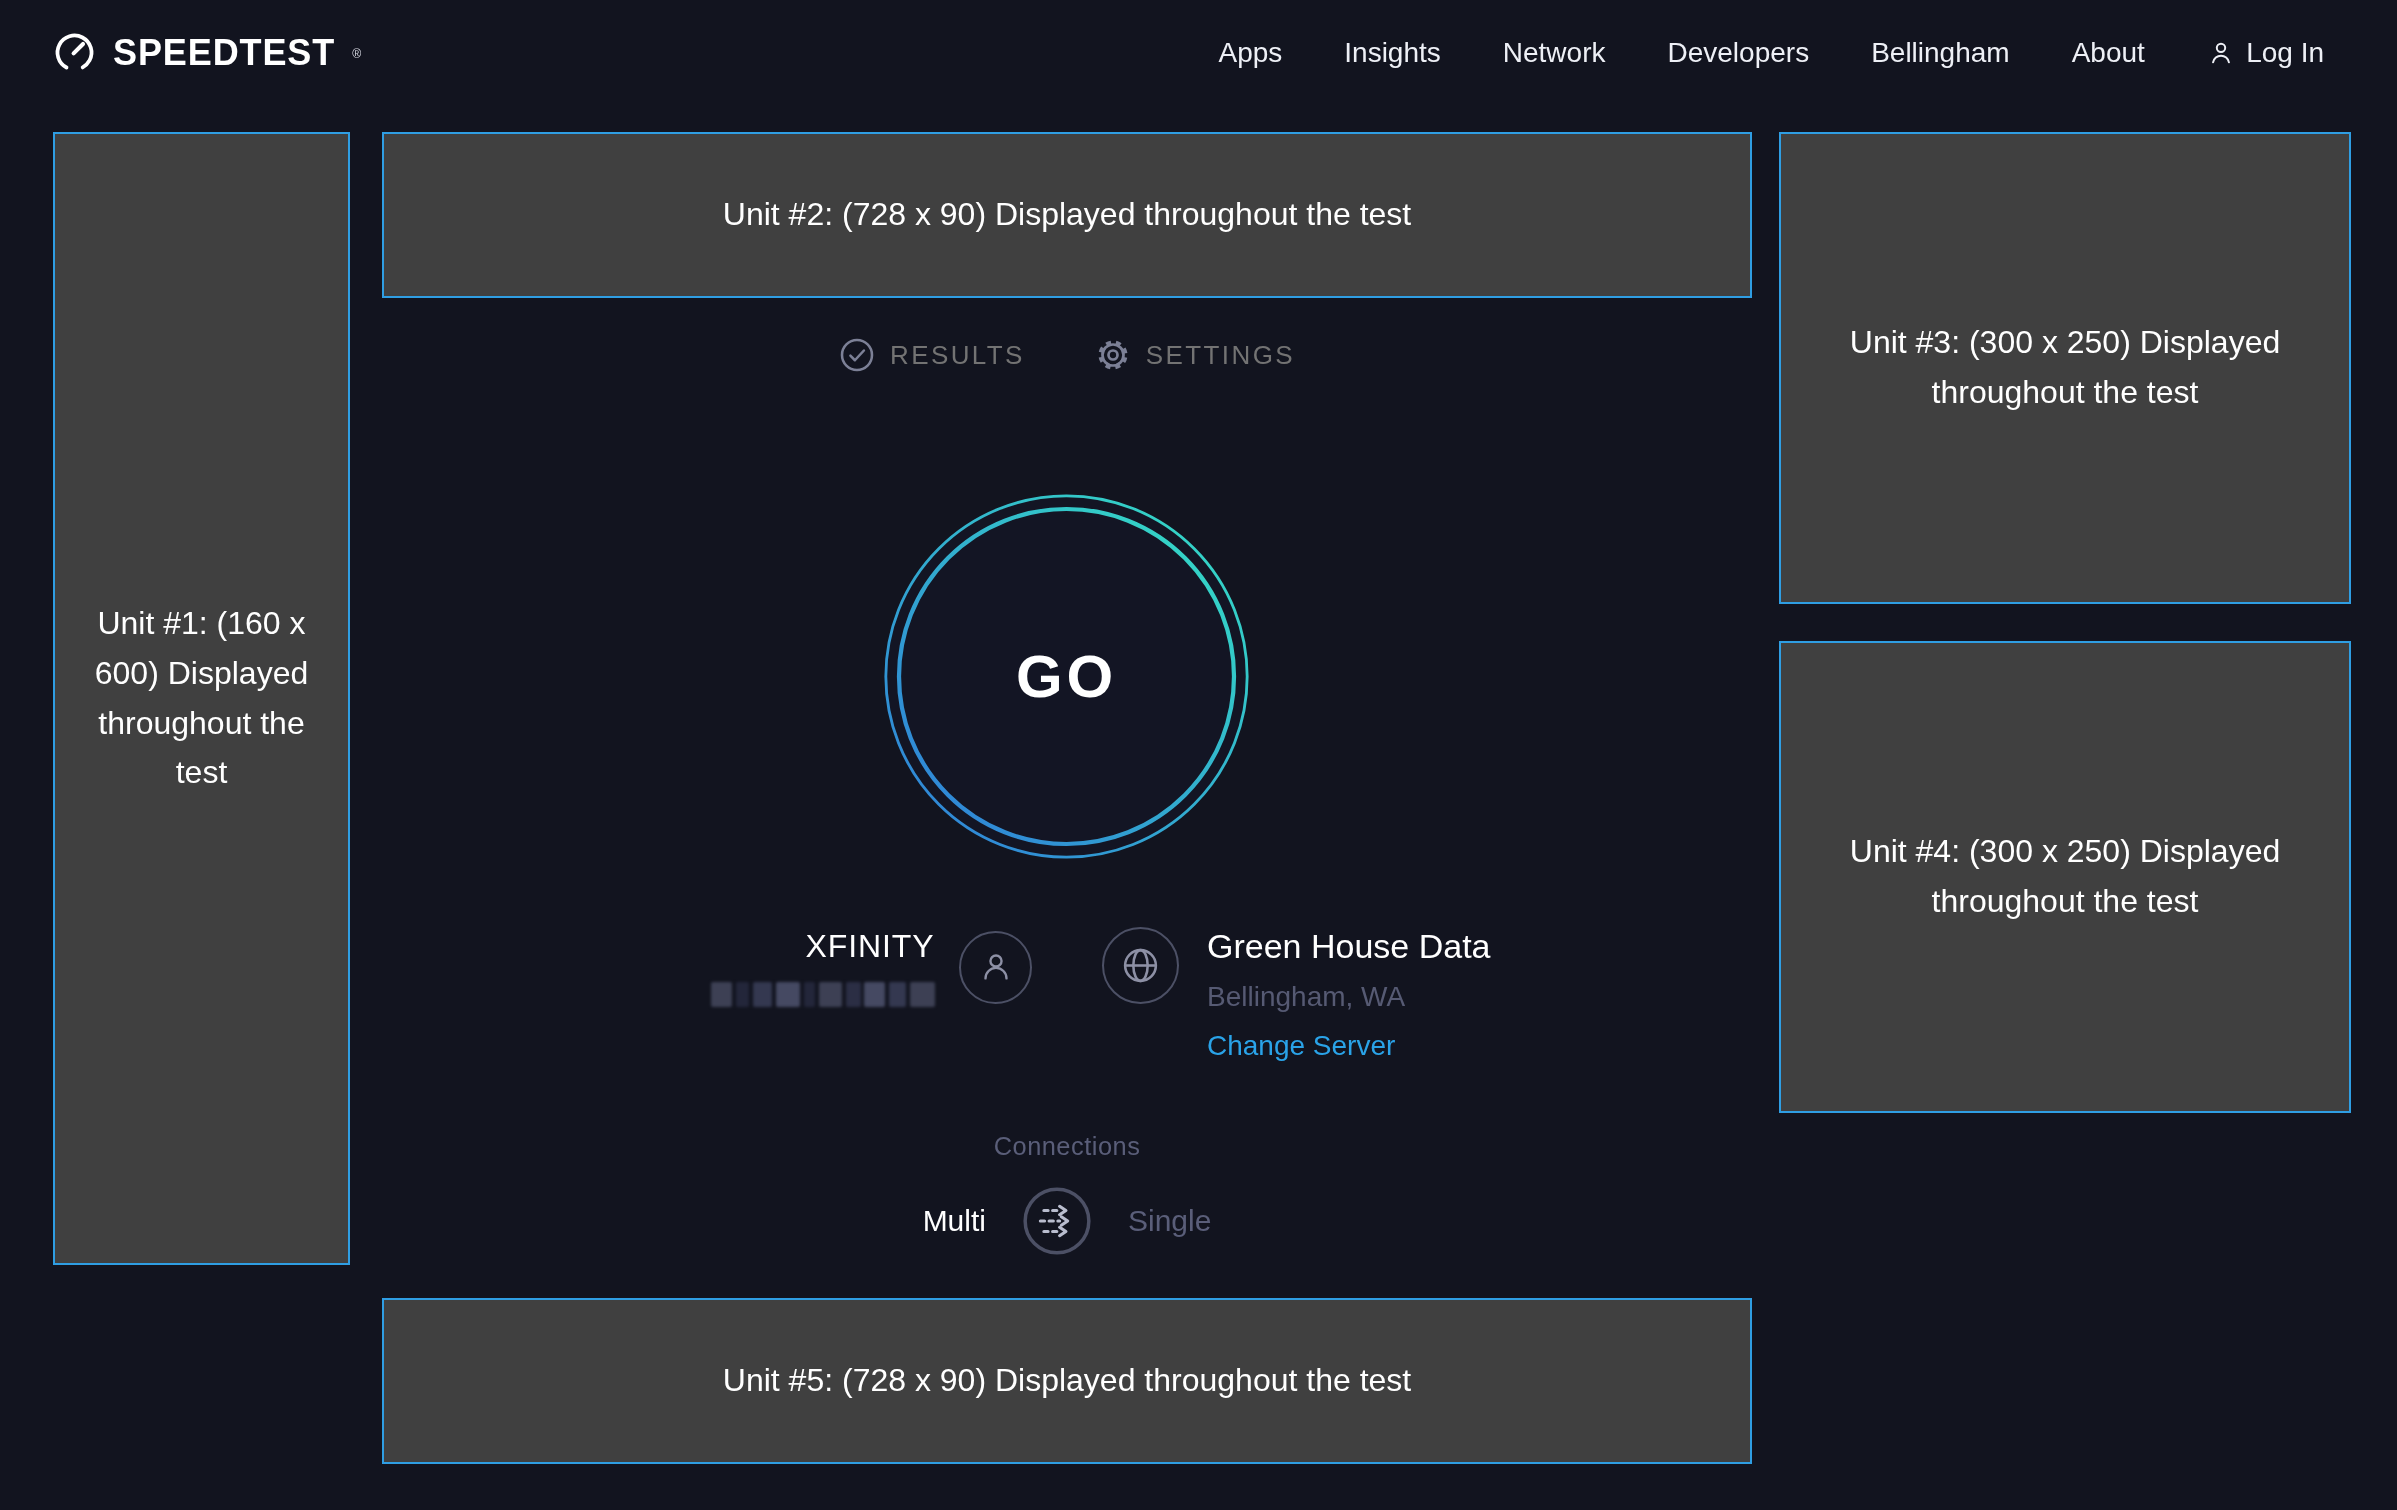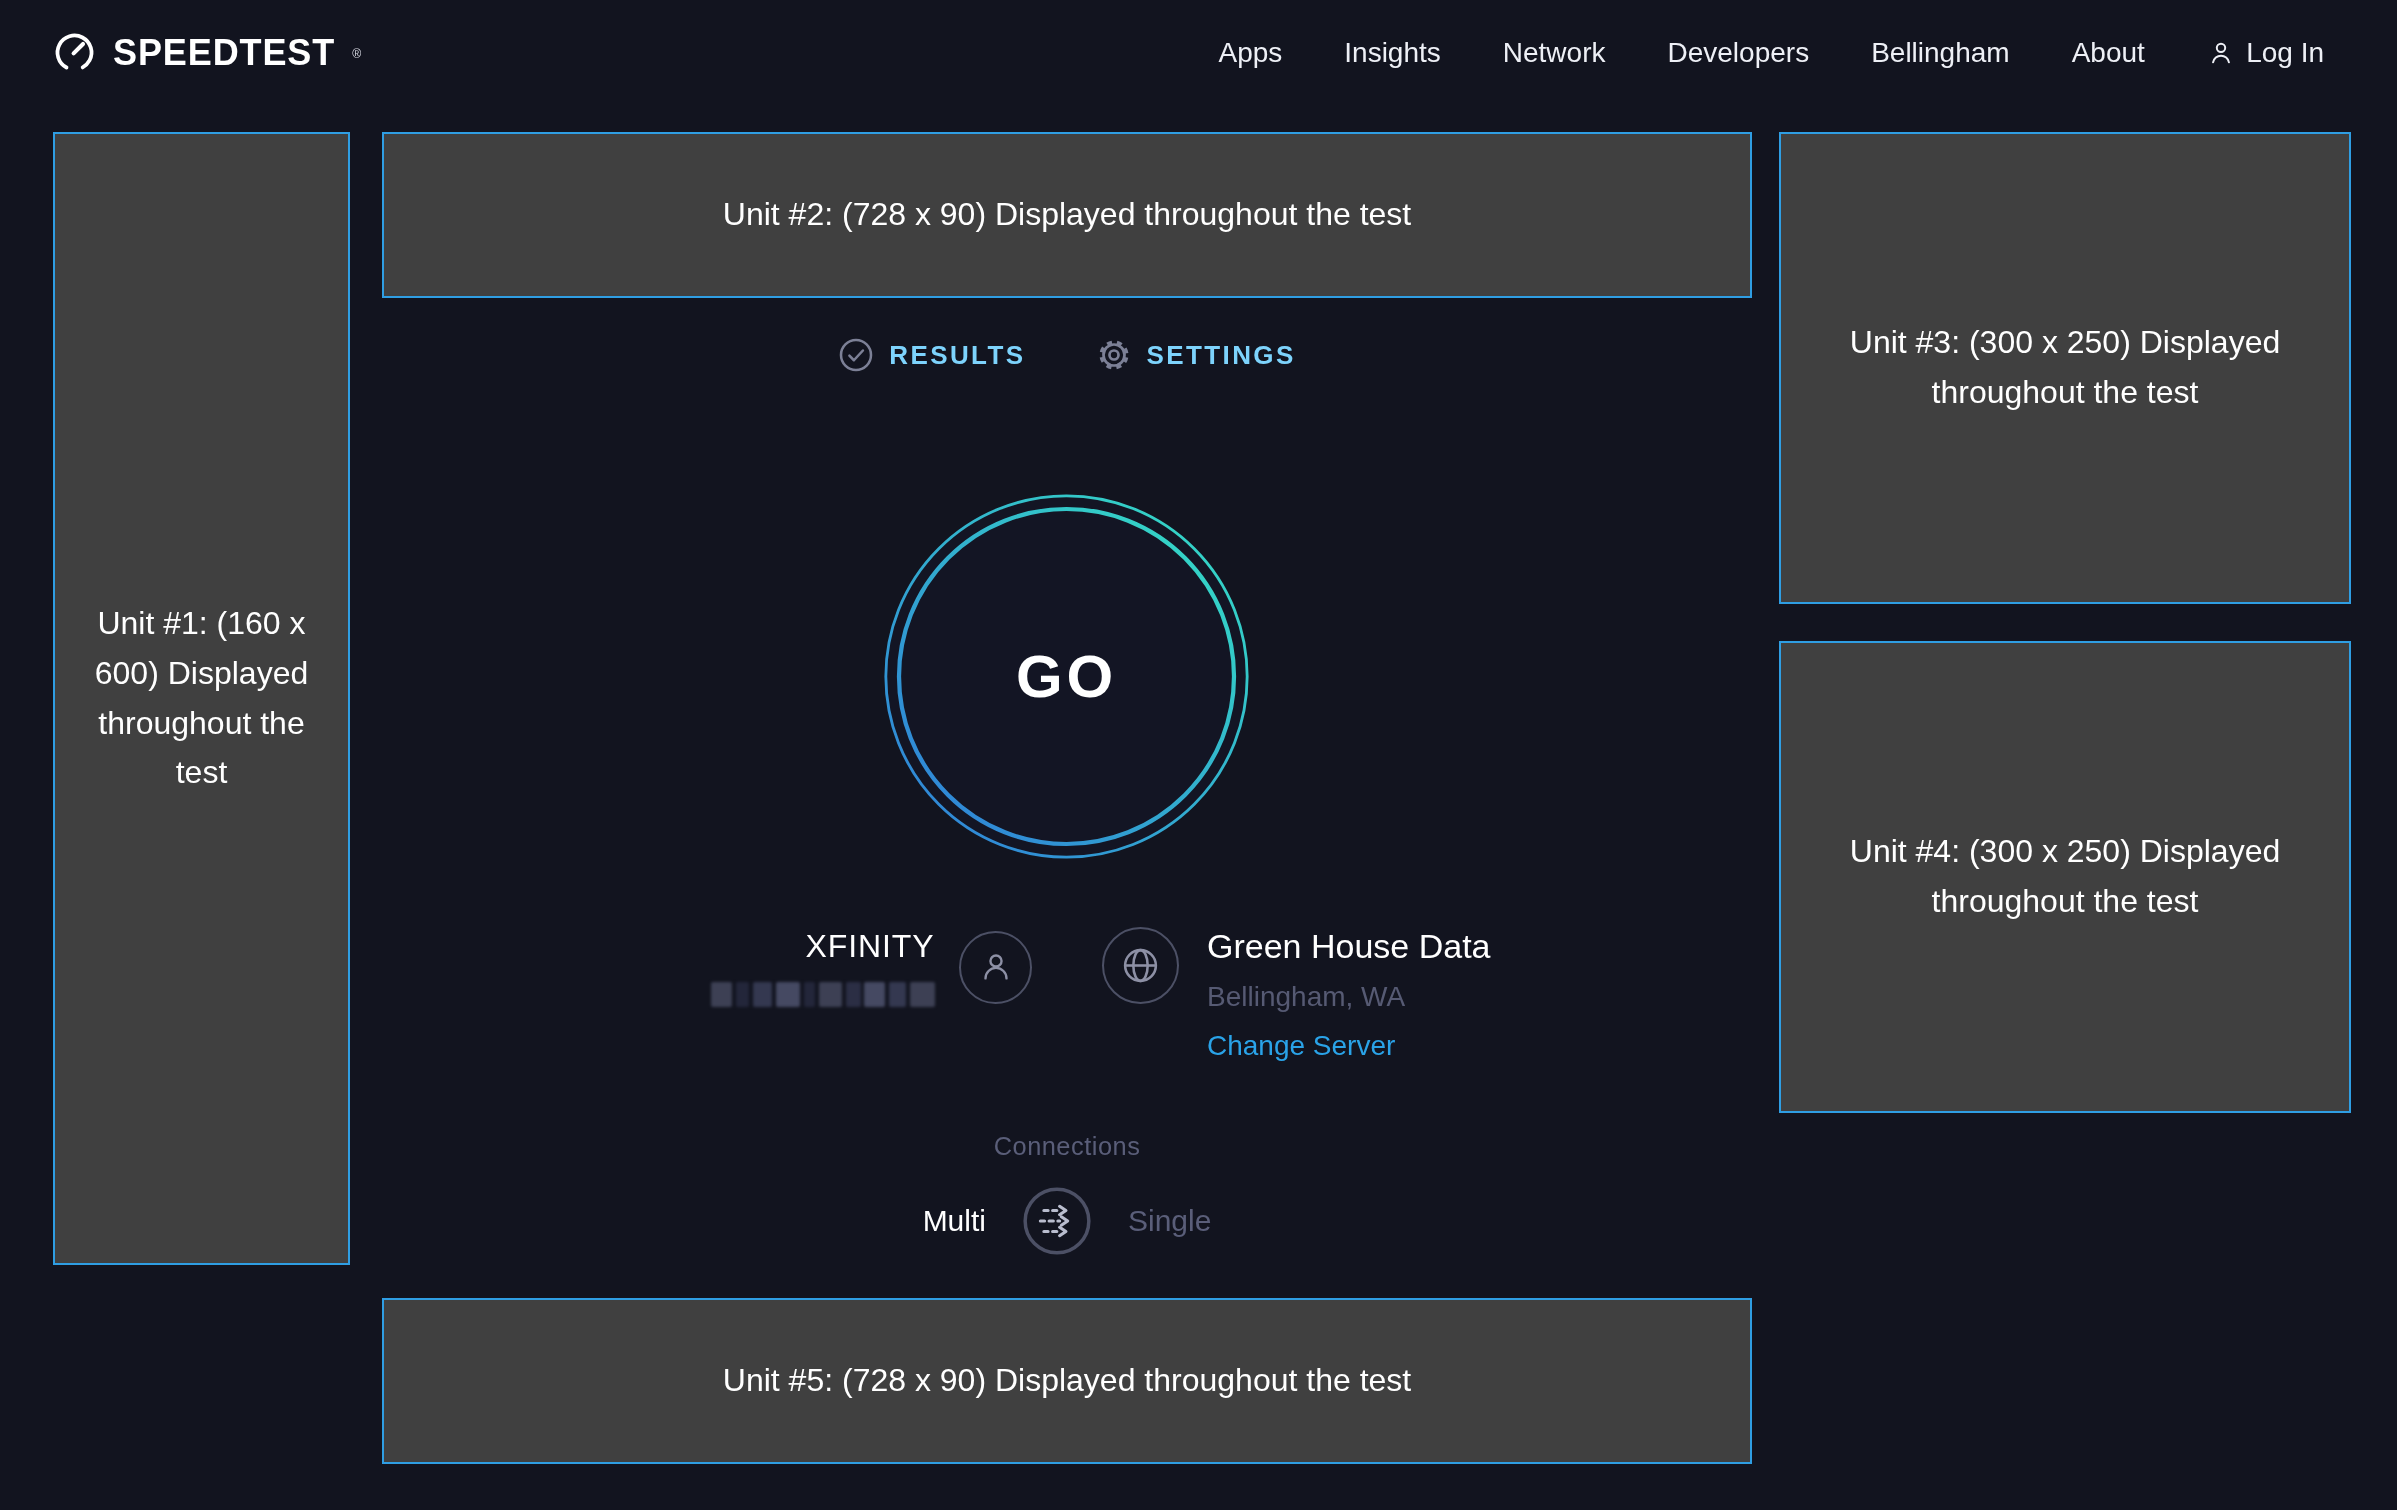--- a/index.html
+++ b/index.html
@@ -43,21 +43,21 @@
   .ad-3 { left: 1779px; top: 132px;  width: 572px;  height: 472px;  padding: 16px 66px; }
   .ad-4 { left: 1779px; top: 641px;  width: 572px;  height: 472px;  padding: 8px 66px; }
   .ad-5 { left: 382px;  top: 1298px; width: 1370px; height: 166px; }
 
   
   .tabs {
     position: absolute; left: 382px; top: 337px; width: 1370px;
     display: flex; justify-content: center; align-items: center; gap: 70px;
   }
   .tab { display: inline-flex; align-items: center; gap: 15px; cursor: pointer; }
-  .tab-label { font-size: 26px; font-weight: 700; letter-spacing: 2.4px; color: #7dd3fc; }
+  .tab-label { font-size: 26px; font-weight: 400; letter-spacing: 2.4px; color: #737373; }
 
   
   .go-wrap { position: absolute; left: 883px; top: 493px; width: 367px; height: 367px; cursor: pointer; }
   .go-rings { position: absolute; inset: 0; }
   .go-label {
     position: absolute; inset: 0; display: flex; align-items: center; justify-content: center;
     font-size: 60px; font-weight: 700; letter-spacing: 3.8px; color: #ffffff;
   }
 
   

